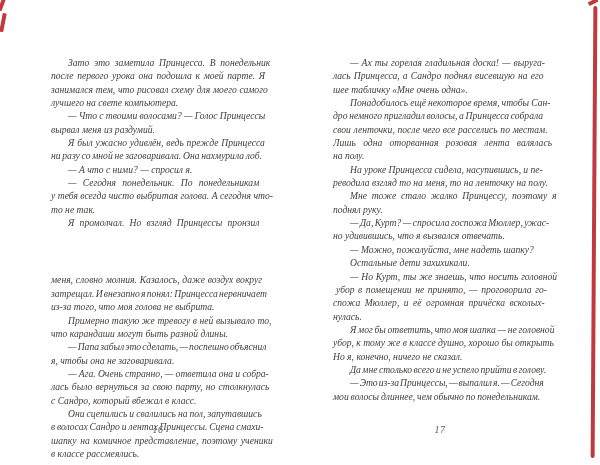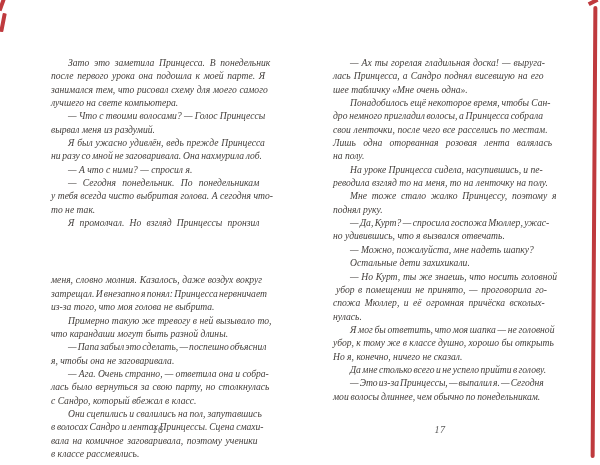--- a/index.html
+++ b/index.html
@@ -83,21 +83,21 @@
         <div class="line end"><span>из-за того, что моя голова не выбрита.</span></div>
         <div class="line indent" style="word-spacing: 0.178571px;"><span>Примерно такую же тревогу в ней вызывало то,</span></div>
         <div class="line end"><span>что карандаши могут быть разной длины.</span></div>
         <div class="line indent" style="letter-spacing: -0.0133333px; word-spacing: -1.2px;"><span>— Папа забыл это сделать, — поспешно объяснил</span></div>
         <div class="line end"><span>я, чтобы она не заговаривала.</span></div>
         <div class="line indent" style="word-spacing: -0.123047px; text-align: right;"><span>— Ага. Очень странно, — ответила она и собра-</span></div>
         <div class="line" style="word-spacing: 0.75px;"><span>лась было вернуться за свою парту, но столкнулась</span></div>
         <div class="line end"><span>с Сандро, который вбежал в класс.</span></div>
         <div class="line indent" style="word-spacing: -0.361979px;"><span>Они сцепились и свалились на пол, запутавшись</span></div>
         <div class="line" style="word-spacing: -0.640625px;"><span>в волосах Сандро и лентах Принцессы. Сцена смахи-</span></div>
-        <div class="line" style="word-spacing: 1.17813px;"><span>вала на комичное заговаривала, поэтому ученики</span></div>
+        <div class="line" style="word-spacing: 1.17813px;"><span>шапку на комичное представление, поэтому ученики</span></div>
         <div class="line end"><span>в классе рассмеялись.</span></div>
       </div>
     <div class="page-number">16</div>
   </section>
 
   <section class="page page-right">
     <div class="text-block">
         <div class="line indent" style="word-spacing: 0.598214px;"><span>— Ах ты горелая гладильная доска! — выруга-</span></div>
         <div class="line" style="word-spacing: 0.698661px;"><span>лась Принцесса, а Сандро поднял висевшую на его</span></div>
         <div class="line end"><span>шее табличку «Мне очень одна».</span></div>

